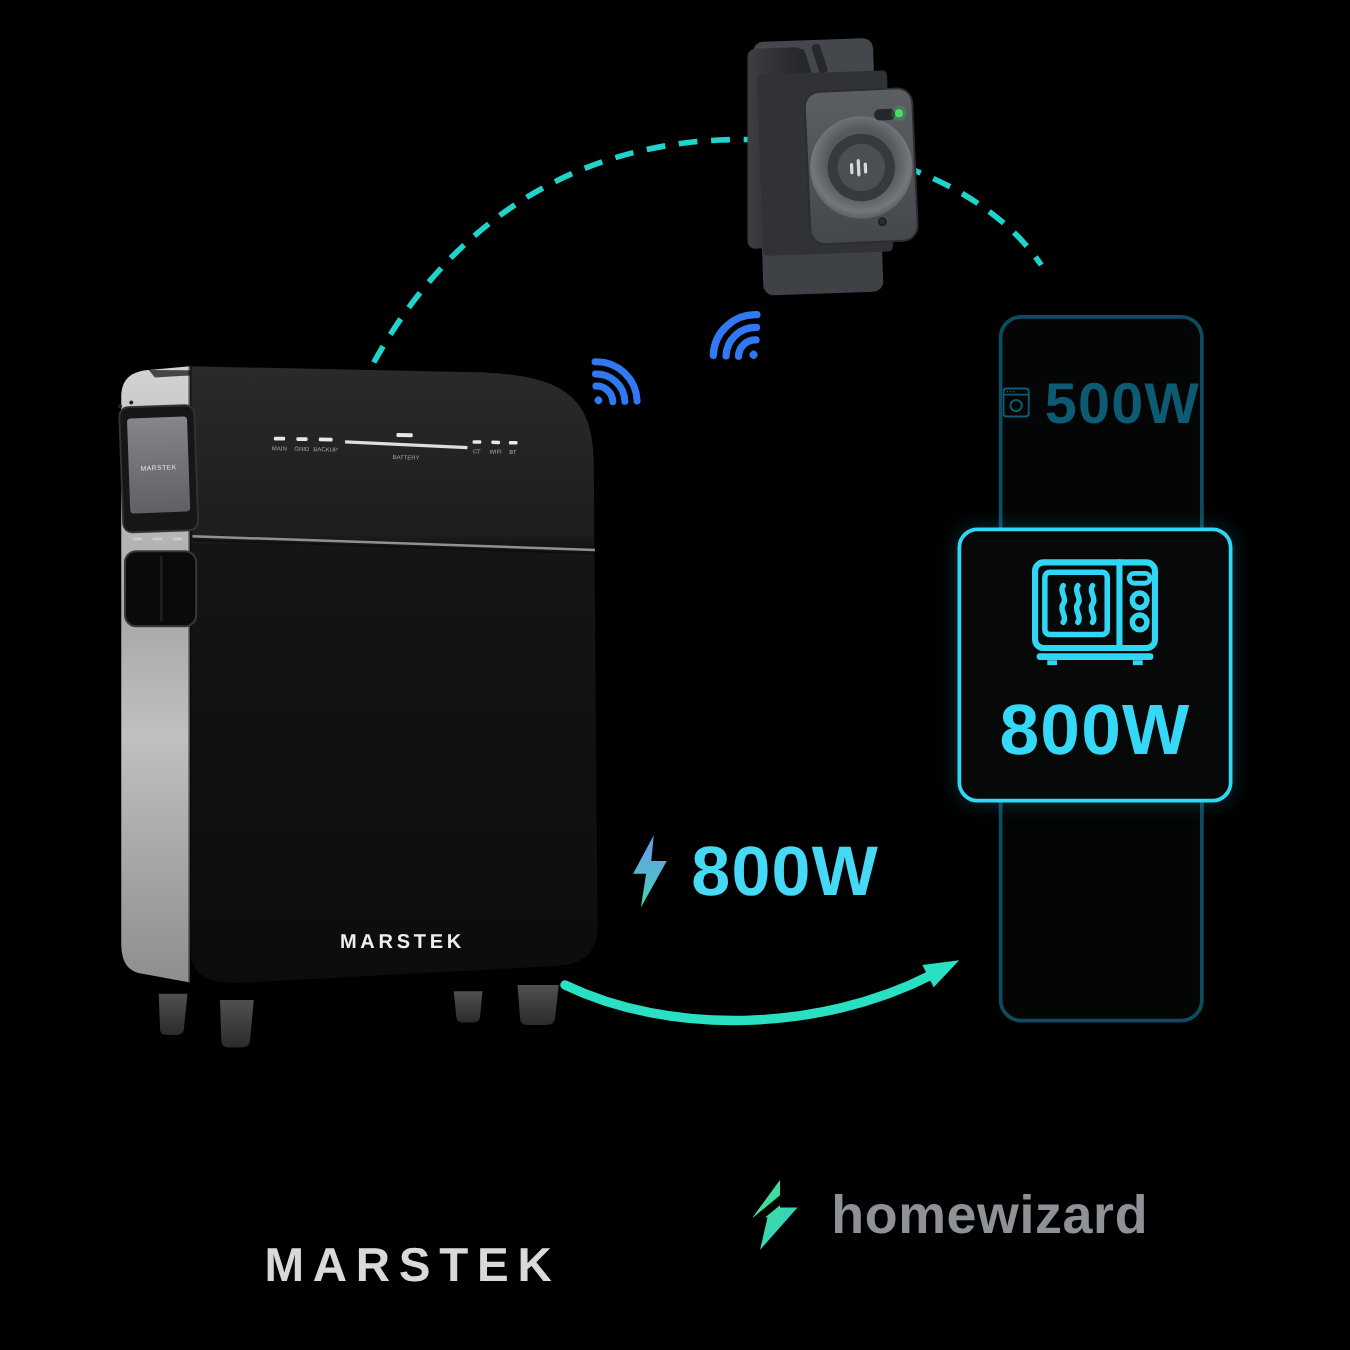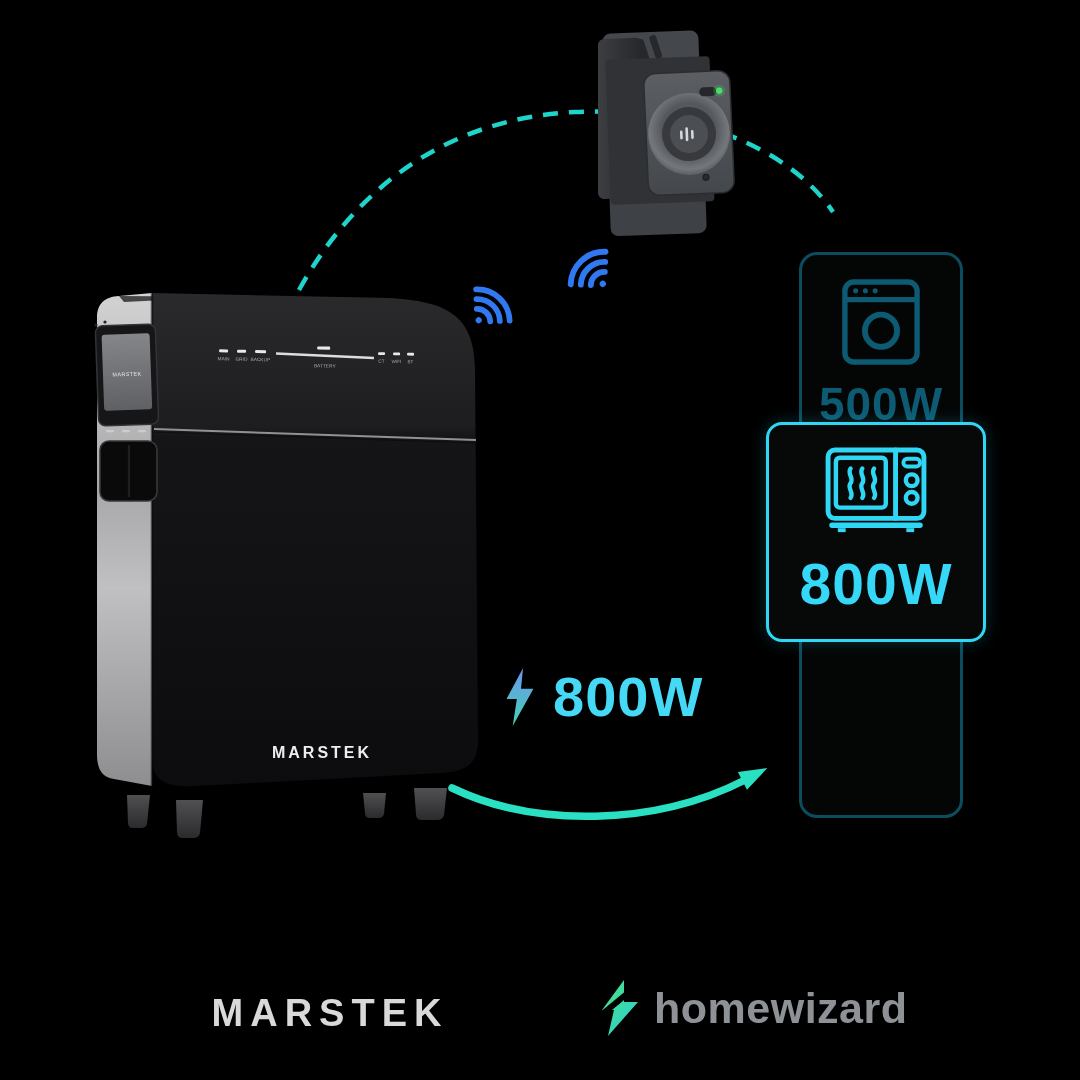--- a/index.html
+++ b/index.html
@@ -6,36 +6,36 @@
   .stage{position:relative;width:1080px;height:1080px;background:#000;overflow:hidden;
          font-family:"Liberation Sans", sans-serif;}
   .layer{position:absolute;left:0;top:0;}
   svg{display:block;}
 
   
   .appliance-panel{position:absolute;left:799px;top:252px;width:164px;height:566px;
     box-sizing:border-box;border:3px solid #0c4c5f;border-radius:18px;background:#040505;
     display:flex;flex-direction:column;justify-content:space-between;
     padding:24px 0 26px;z-index:3;}
-  .app-item{display:flex;flex-direction:column;align-items:center;gap:12px;}
+  .app-item{display:flex;align-items:center;gap:12px;}
   .power-dim{font-size:46px;font-weight:bold;color:#0d5b73;letter-spacing:1px;}
   .highlight-box{position:absolute;left:766px;top:422px;width:220px;height:220px;
     box-sizing:border-box;border:3.5px solid #2fd7f5;border-radius:16px;background:#070808;
     box-shadow:0 0 16px rgba(47,215,245,.22);
     display:flex;flex-direction:column;align-items:center;justify-content:center;gap:14px;z-index:4;}
   .power-bright{font-size:57px;font-weight:bold;color:#35d8f6;letter-spacing:1px;}
 
   
   .flow-label{position:absolute;left:505px;top:664px;display:flex;align-items:center;gap:16px;z-index:5;}
   .flow-label .txt{font-size:56px;font-weight:bold;color:#45d9f6;letter-spacing:1px;}
 
   
   .footer-marstek{position:absolute;left:175px;top:992px;width:310px;text-align:center;
     font-size:38px;font-weight:bold;color:#d9d9da;letter-spacing:7px;z-index:5;}
-  .footer-hw{position:absolute;left:598px;top:978px;display:flex;align-items:center;gap:12px;z-index:5;}
+  .footer-hw{position:absolute;left:598px;top:942px;display:flex;align-items:center;gap:23px;z-index:5;}
   .footer-hw .txt{font-size:43px;font-weight:600;color:#8e9297;letter-spacing:0.5px;}
 
   .wifi{position:absolute;z-index:4;}
 </style>
 </head>
 <body>
 
 <div class="stage">
 
   <svg class="layer" width="1080" height="1080" viewBox="0 0 1080 1080">

